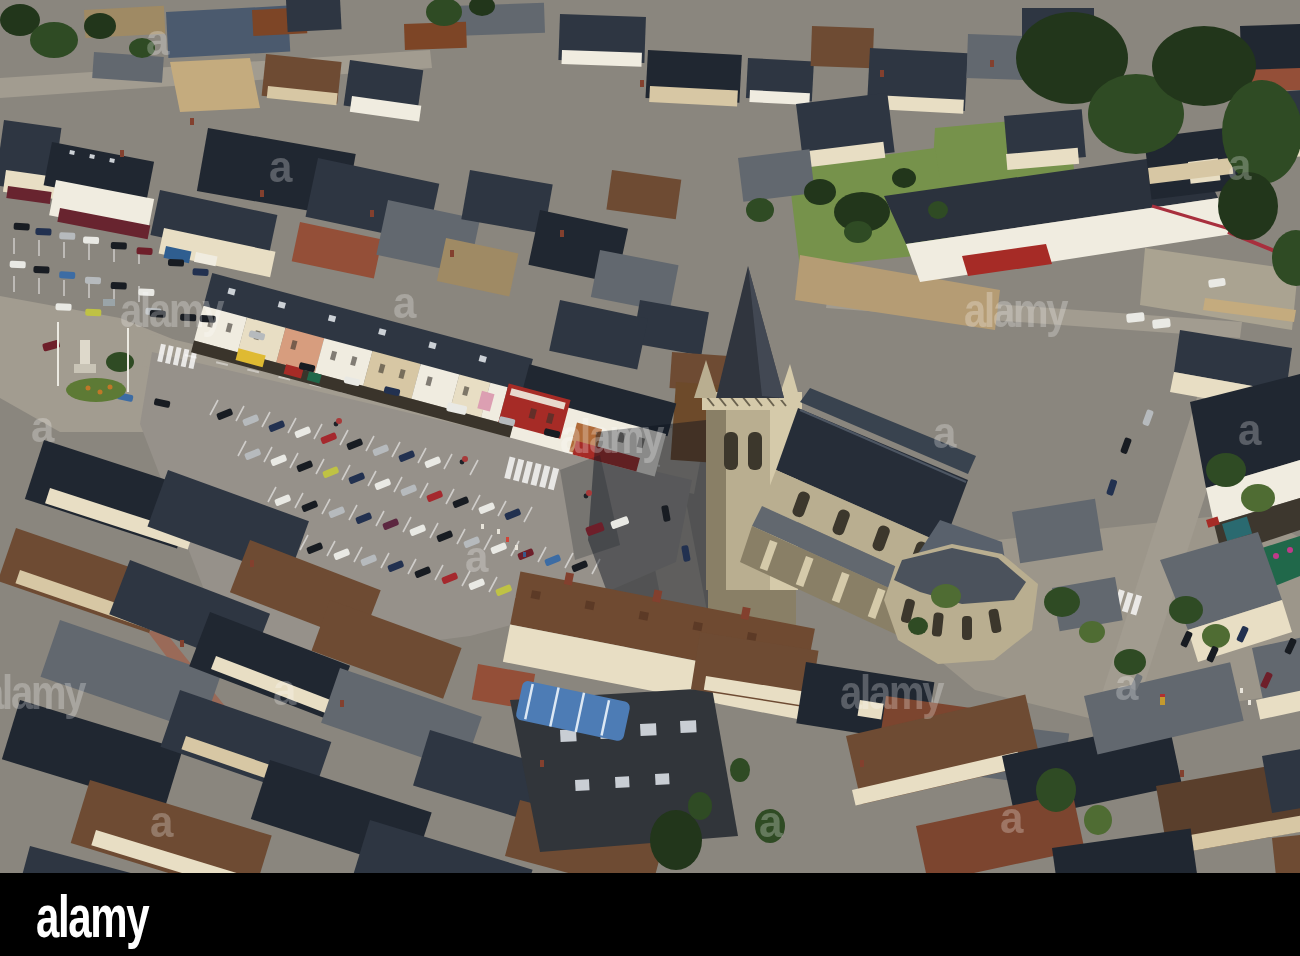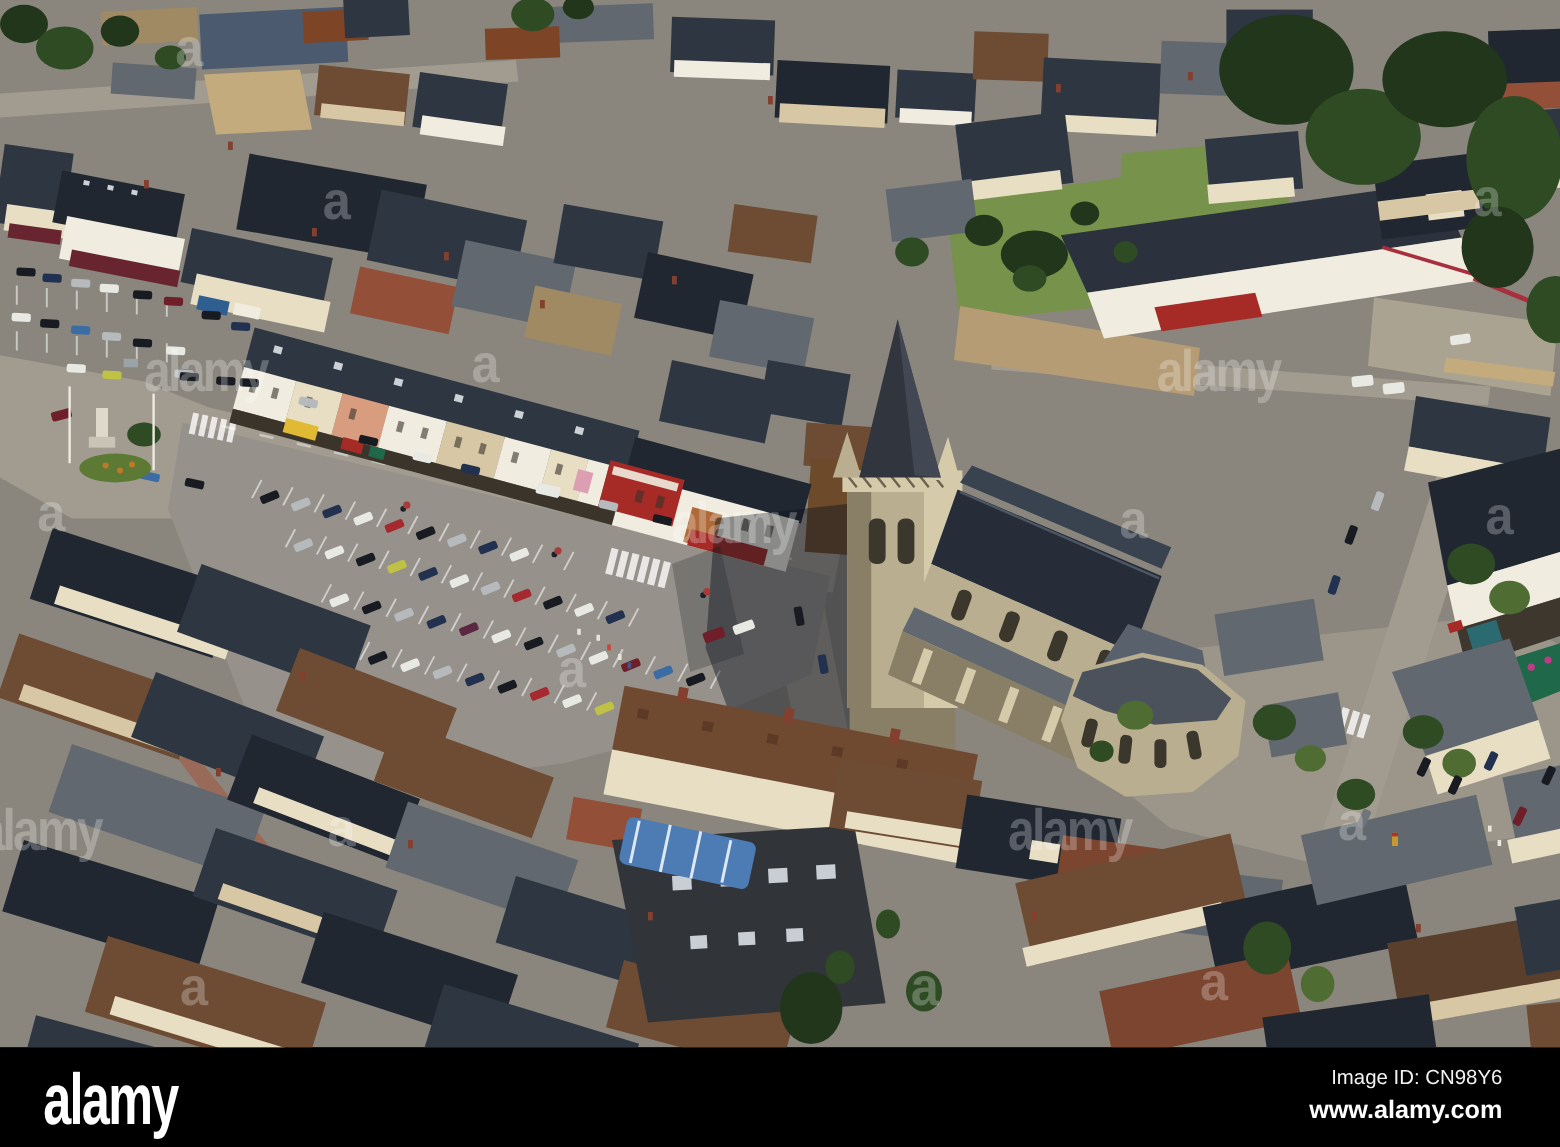--- a/index.html
+++ b/index.html
@@ -563,18 +563,14 @@
     <span class="wm wm-a" style="left:465px;top:531px">a</span>
     <span class="wm wm-a" style="left:273px;top:664px">a</span>
     <span class="wm wm-a" style="left:1115px;top:659px">a</span>
     <span class="wm wm-a" style="left:150px;top:796px">a</span>
     <span class="wm wm-a" style="left:759px;top:796px">a</span>
     <span class="wm wm-a" style="left:1000px;top:792px">a</span>
   </div>
 
   <div id="footer">
     <span class="logo">alamy</span>
-    <div class="meta">
-      <div class="id">Image ID: CN98Y6</div>
-      <div class="url">www.alamy.com</div>
-    </div>
   </div>
 </div>
 
 </body></html>

